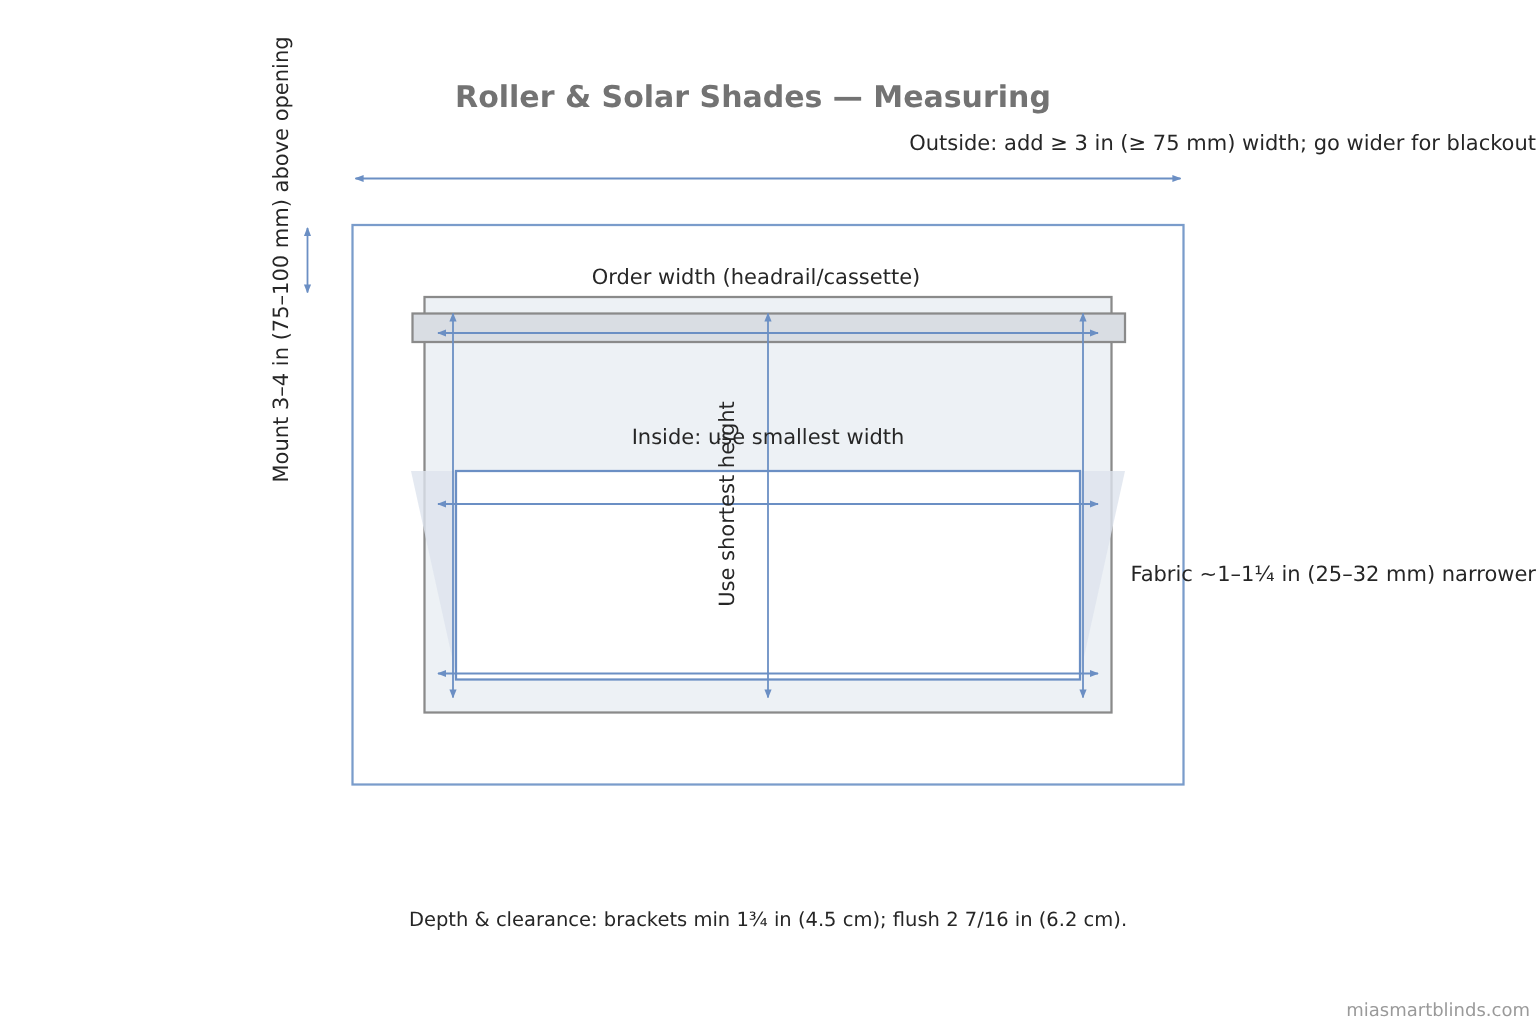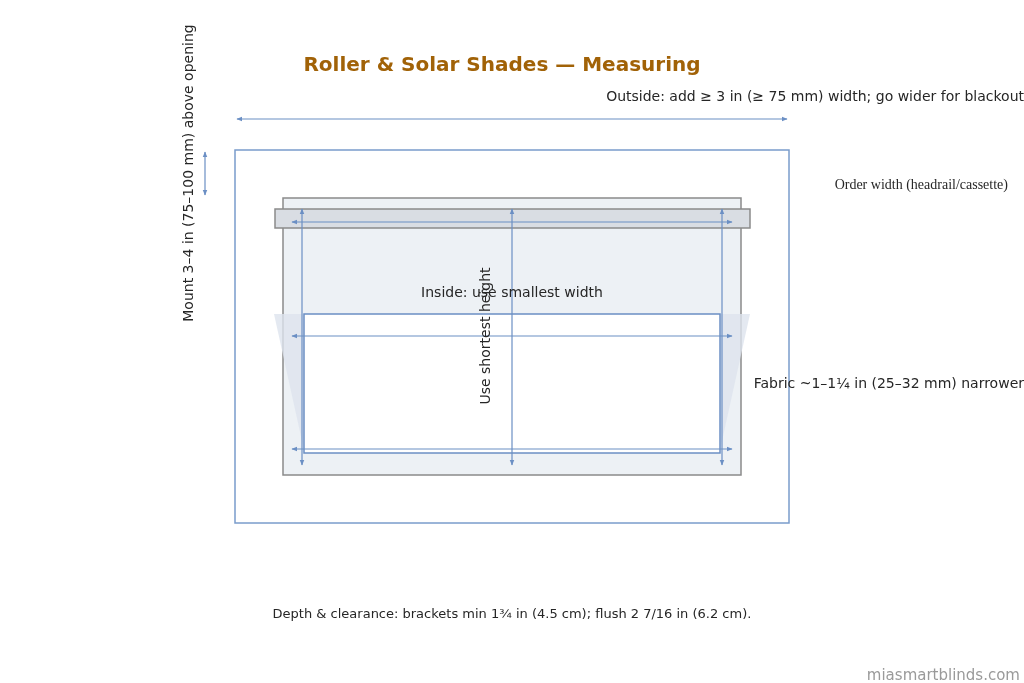--- a/index.html
+++ b/index.html
@@ -1,31 +1,31 @@
 <!DOCTYPE html>
 <html><head>
   <meta charset="utf-8">
   <style>
     html, body { margin: 0; padding: 0; background: #ffffff; }
     body { width: 1024px; height: 683px; position: relative; overflow: hidden;
            font-family: "DejaVu Sans", sans-serif; color: #222222; }
     .abs { position: absolute; white-space: nowrap; }
     .title { left: 0; width: 1004px; top: 52px; text-align: center;
-             font-size: 20px; font-weight: bold; color: #a16207; }
+             font-size: 20px; font-weight: bold; color: #737373; }
     .subtitle { left: 0; width: 1024px; top: 88px; text-align: right; font-size: 14px; color: #262626; }
     .mount-label { left: 188px; top: 173px; font-size: 14px; color: #262626;
                    transform: translate(-50%, -50%) rotate(-90deg); transform-origin: center; }
-    .order-label { left: 0; width: 1008px; top: 177px; text-align: right; font-size: 14px; color: #262626; font-family: Liberation Serif, serif; }
+    .order-label { left: 0; width: 1008px; top: 177px; text-align: center; font-size: 14px; color: #262626; }
     .inside-label { left: 0; width: 1024px; top: 284px; text-align: center; font-size: 14px; color: #262626; }
     .fabric-label { left: 0; width: 1024px; top: 375px; text-align: right; font-size: 14px; color: #262626; }
     .height-label { left: 485px; top: 336px; font-size: 14px; color: #262626;
                     transform: translate(-50%, -50%) rotate(-90deg); transform-origin: center; }
     .notes { left: 0; width: 1024px; top: 555px; text-align: center; font-size: 13px; line-height: 21px; color: #262626; margin-top: 48px; }
     .notes div { white-space: nowrap; }
-    .footer { right: 4px; top: 666px; font-size: 15px; color: #9a9a9a; }
+    .footer { right: 4px; top: 666px; font-size: 12px; color: #9a9a9a; }
     svg.diagram { position: absolute; left: 0; top: 0; }
   </style>
 </head>
 <body>
 
 <svg class="diagram" width="1024" height="683" viewBox="0 0 1024 683">
   <defs>
     <marker id="arr" viewBox="0 0 10 10" refX="9" refY="5" markerWidth="5" markerHeight="5" orient="auto-start-reverse">
       <path d="M0,1 L10,5 L0,9 z" fill="#6b8fc4"></path>
     </marker>

